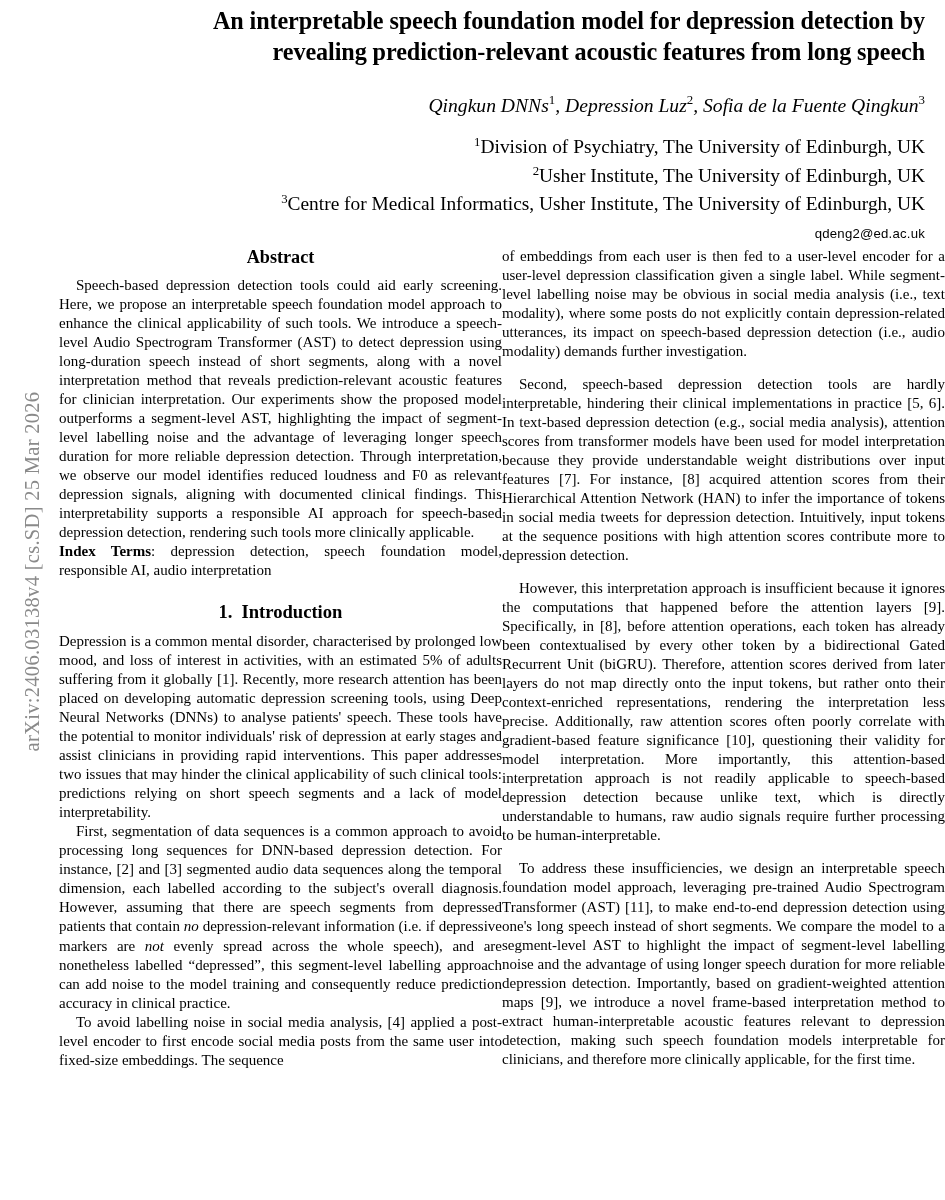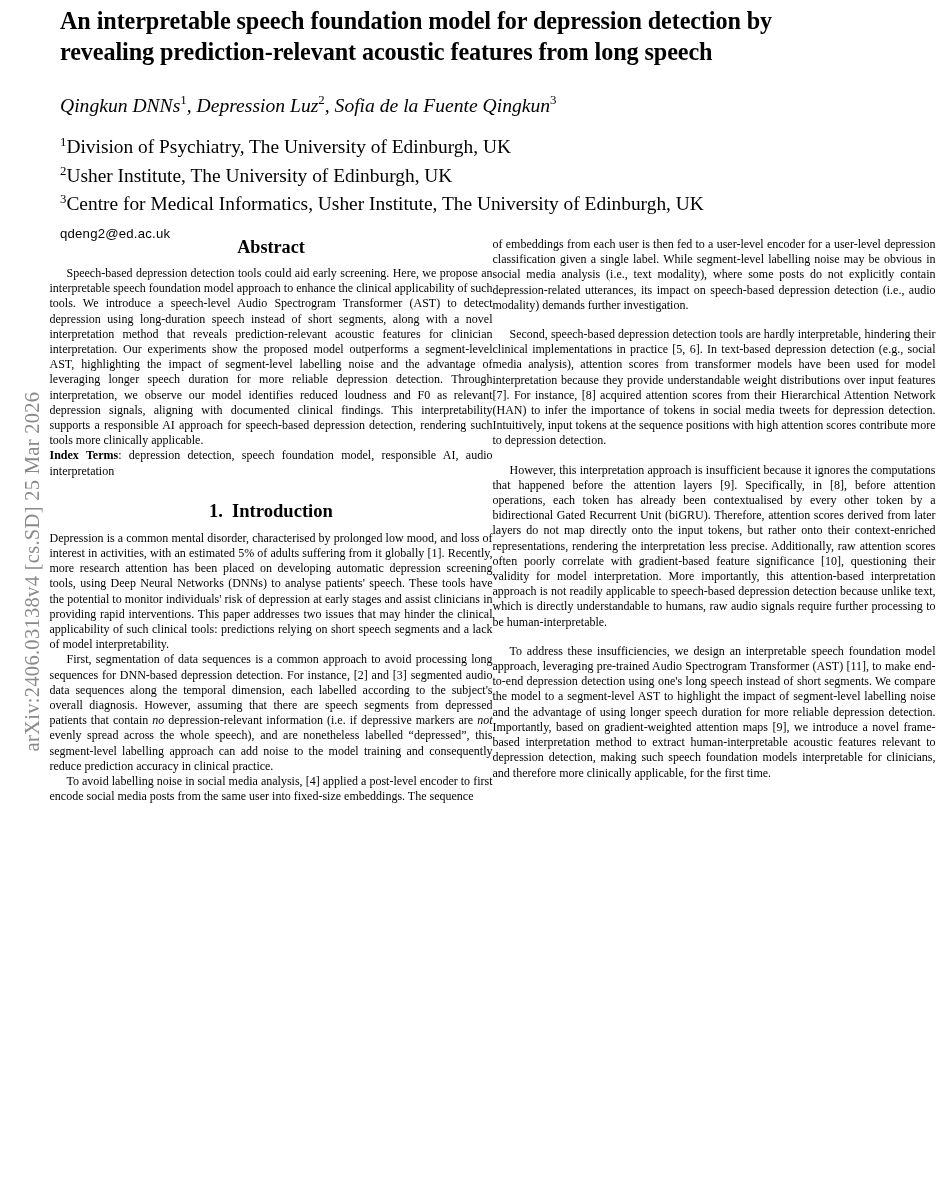--- a/index.html
+++ b/index.html
@@ -41,21 +41,21 @@
     top: 0;
     width: 905px;
     height: 1200px;
   }
 
   
   .header {
     width: 865px;
     margin: 0 auto;
     padding-top: 5px;
-    text-align: left;
+    text-align: right;
   }
   .paper-title {
     font-size: 24.2px;
     font-weight: bold;
     line-height: 1.30;
     letter-spacing: -0.1px;
     margin: 0;
   }
   .authors {
     font-style: italic;
@@ -73,25 +73,25 @@
   .email {
     font-family: Liberation Sans, sans-serif;
     font-size: 13.2px;
     margin-top: 8px;
     letter-spacing: 0.2px;
   }
 
   
   .columns {
     position: absolute;
-    top: 237px;
+    top: 247px;
     left: 0;
     width: 905px;
     display: flex;
-    justify-content: center;
+    justify-content: flex-end;
   }
   .col {
     width: 443px;
     position: relative;
   }
 
   .section-heading {
     text-align: center;
     font-weight: bold;
     font-size: 18.2px;
@@ -99,21 +99,21 @@
   }
   .section-heading.intro {
     margin-top: 21px;
     margin-bottom: 9px;
     font-size: 18.6px;
   }
   .sec-num-gap { display: inline-block; width: 9px; }
 
   p.body-text {
     margin: 0;
-    font-size: 12px;
+    font-size: 15px;
     line-height: 1.268;
     text-align: justify;
     text-justify: inter-word;
     hyphens: none;
   }
   p.body-text.indent { text-indent: 17px; }
   p.body-text.gap { margin-top: 14px; }
 
   .it { font-style: italic; }
   .bf { font-weight: bold; }

